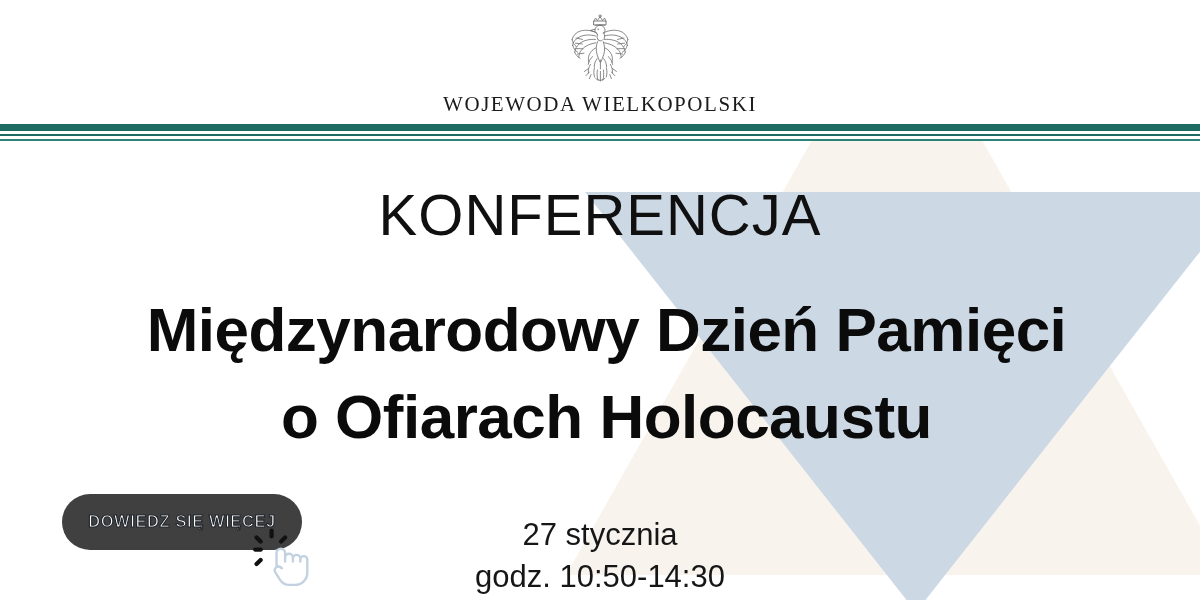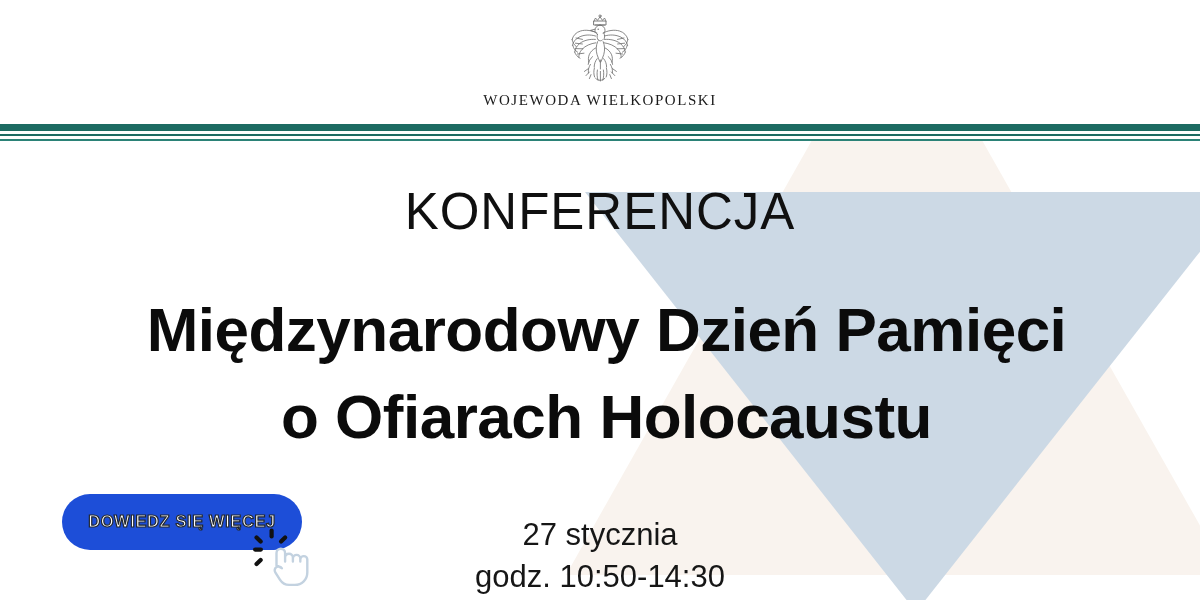--- a/index.html
+++ b/index.html
@@ -47,21 +47,21 @@
     justify-content: center;
   }
   .emblem-wrap svg { display: block; }
   .authority {
     position: absolute;
     left: 0;
     right: 0;
     top: 92px;
     text-align: center;
     font-family: "Liberation Serif", serif;
-    font-size: 15px;
+    font-size: 21px;
     letter-spacing: 1.55px;
     color: #1a1a1a;
     white-space: nowrap;
   }
 
   
   .rules {
     position: absolute;
     left: 0;
     top: 124px;
@@ -79,21 +79,21 @@
     position: absolute;
     inset: 0;
     z-index: 4;
   }
   .kicker {
     position: absolute;
     left: 0;
     right: 0;
     top: 186px;
     text-align: center;
-    font-size: 51px;
+    font-size: 58px;
     font-weight: 400;
     letter-spacing: 1px;
     color: #101010;
     line-height: 1;
   }
   .headline {
     position: absolute;
     left: 0;
     right: 0;
     top: 283px;
@@ -122,21 +122,21 @@
   .when .row { display: block; }
 
   
   .cta {
     position: absolute;
     left: 62px;
     top: 494px;
     width: 240px;
     height: 56px;
     border-radius: 28px;
-    background: #1d4ed8;
+    background: #404040;
     border: none;
     padding: 0;
     cursor: pointer;
     z-index: 7;
   }
   .cta-label {
     position: absolute;
     left: 0;
     right: 0;
     top: 18px;

